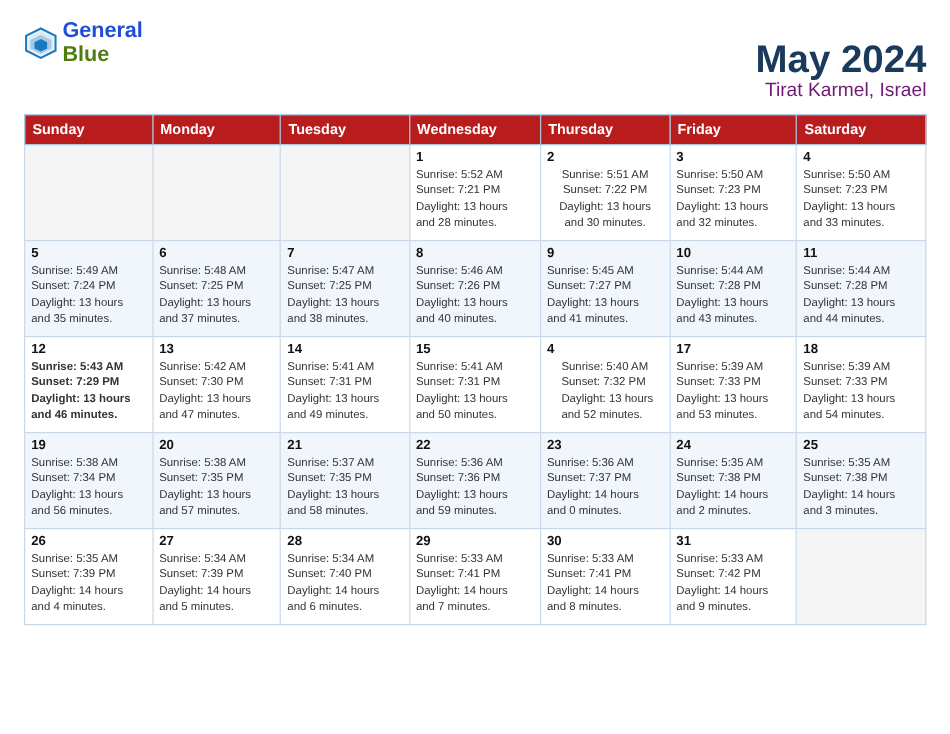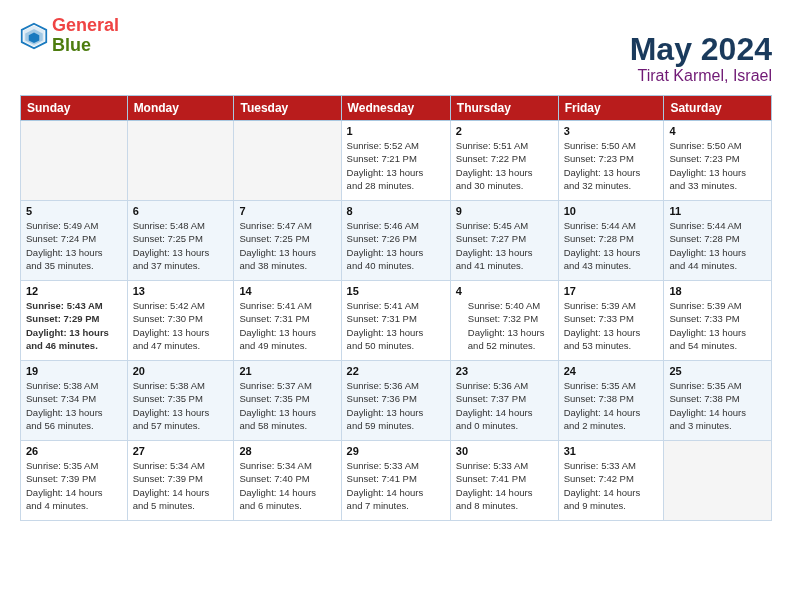--- a/index.html
+++ b/index.html
@@ -27,21 +27,21 @@
       align-items: center;
       gap: 4px;
     }
     .logo-text {
       font-size: 18px;
       font-weight: bold;
       color: #1a3a5c;
       line-height: 1.1;
     }
     .logo-text span {
-      color: #ef4444;
+      color: #1d4ed8;
     }
     .logo-icon {
       width: 28px;
       height: 28px;
     }
     .title-block {
       text-align: right;
       margin-top: 16px;
     }
     .month-title {
@@ -139,21 +139,21 @@
           <td class="empty"></td>
           <td>
             <div class="day-num">1</div>
             <div class="day-info" style="white-space: pre-line;">Sunrise: 5:52 AM
 Sunset: 7:21 PM
 Daylight: 13 hours
 and 28 minutes.</div>
           </td>
           <td>
             <div class="day-num">2</div>
-            <div class="day-info" style="white-space: pre-line;">Sunrise: 5:51 AM
+            <div class="day-info" style="white-space: pre-line; text-align: center;">Sunrise: 5:51 AM
 Sunset: 7:22 PM
 Daylight: 13 hours
 and 30 minutes.</div>
           </td>
           <td>
             <div class="day-num">3</div>
             <div class="day-info" style="white-space: pre-line;">Sunrise: 5:50 AM
 Sunset: 7:23 PM
 Daylight: 13 hours
 and 32 minutes.</div>

